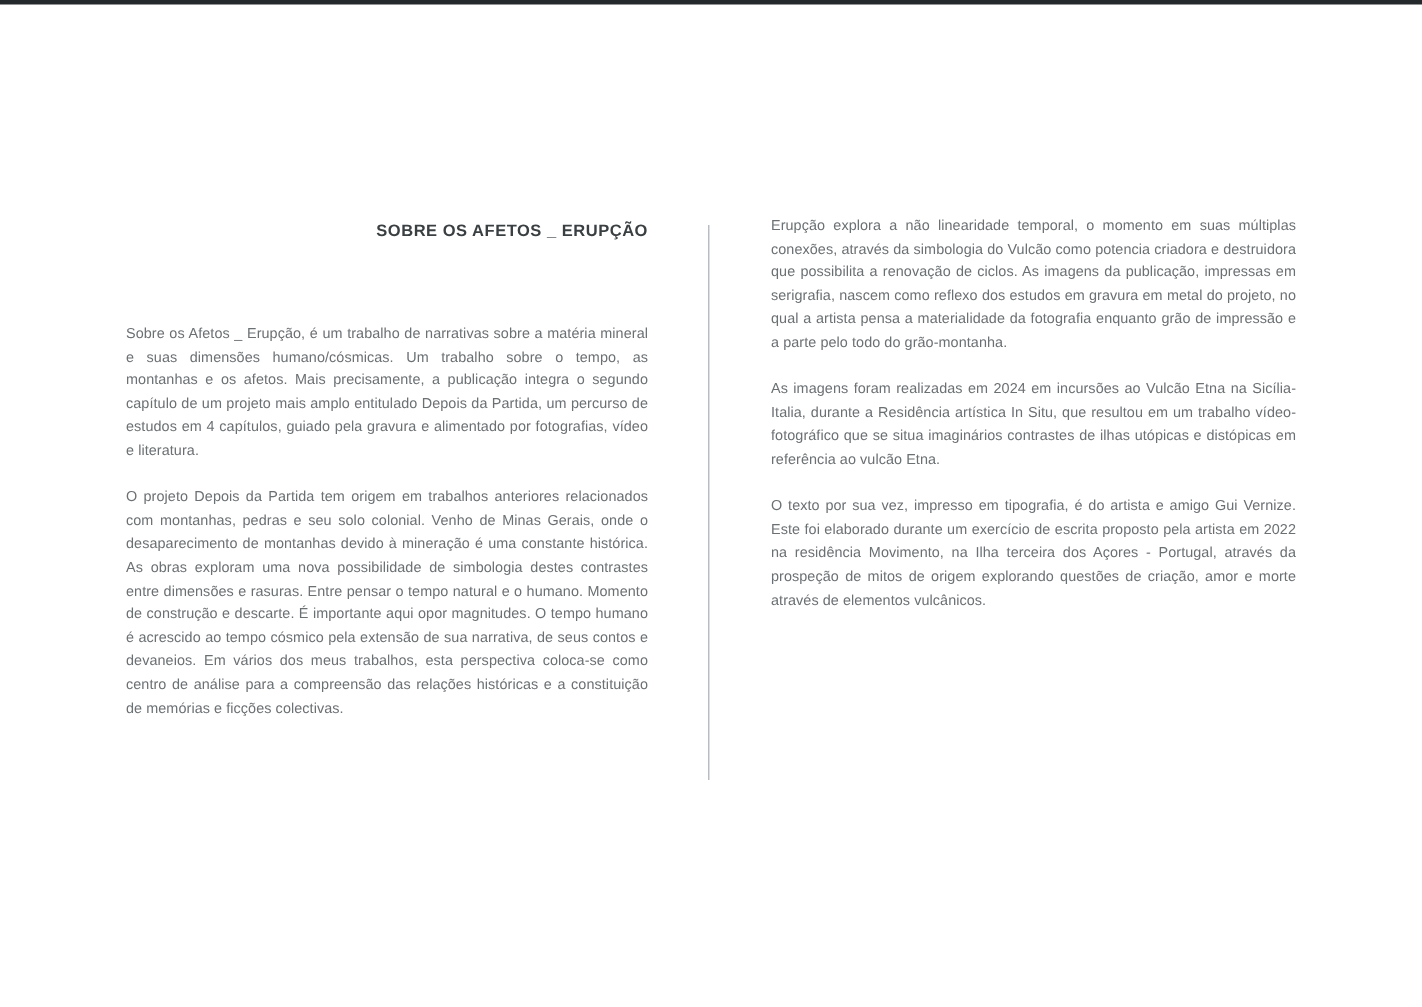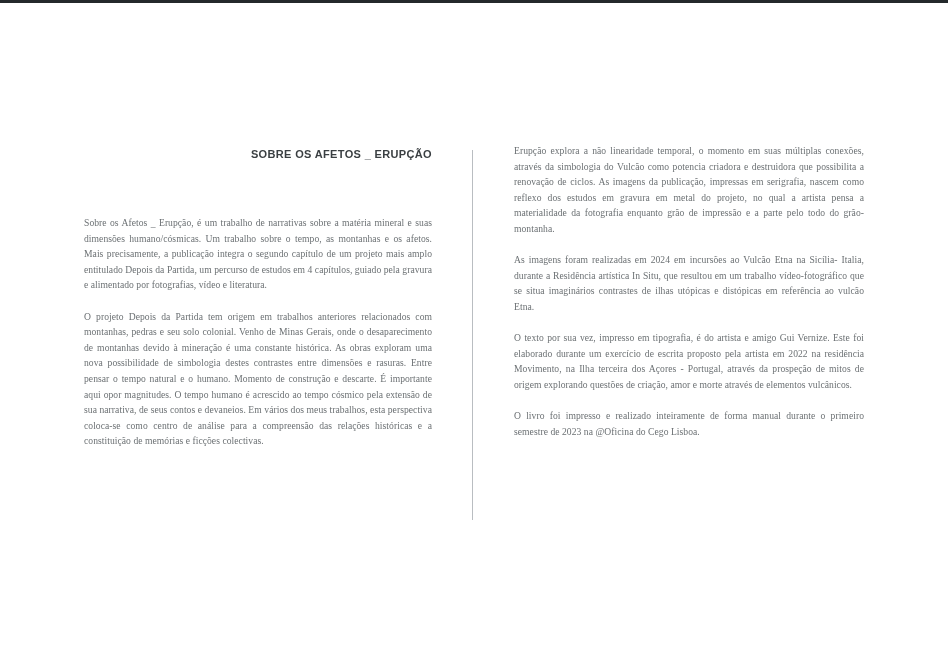--- a/index.html
+++ b/index.html
@@ -82,21 +82,20 @@
     width: 348px;
   }
   #right-column {
     left: 514px;
     top: 143px;
     width: 350px;
   }
   .para {
     margin: 0 0 15.6px 0;
     text-align: justify;
-    font-family: Liberation Serif, serif;
   }
   .para:last-child {
     margin-bottom: 16px;
   }
   
   .para { text-align-last: left; }
 </style>
 </head>
 <body>
 
@@ -111,16 +110,15 @@
 
   <div id="left-column" class="column">
     <p class="para">Sobre os Afetos _ Erupção, é um trabalho de narrativas sobre a matéria mineral e suas dimensões humano/cósmicas. Um trabalho sobre o tempo, as montanhas e os afetos. Mais precisamente, a publicação integra o segundo capítulo de um projeto mais amplo entitulado Depois da Partida, um percurso de estudos em 4 capítulos, guiado pela gravura e alimentado por fotografias, vídeo e literatura.</p>
     <p class="para">O projeto Depois da Partida tem origem em trabalhos anteriores relacionados com montanhas, pedras e seu solo colonial. Venho de Minas Gerais, onde o desaparecimento de montanhas devido à mineração é uma constante histórica. As obras exploram uma nova possibilidade de simbologia destes contrastes entre dimensões e rasuras. Entre pensar o tempo natural e o humano. Momento de construção e descarte. É importante aqui opor magnitudes. O tempo humano é acrescido ao tempo cósmico pela extensão de sua narrativa, de seus contos e devaneios. Em vários dos meus trabalhos, esta perspectiva coloca-se como centro de análise para a compreensão das relações históricas e a constituição de memórias e ficções colectivas.</p>
   </div>
 
   <div id="right-column" class="column">
     <p class="para">Erupção explora a não linearidade temporal, o momento em suas múltiplas conexões, através da simbologia do Vulcão como potencia criadora e destruidora que possibilita a renovação de ciclos. As imagens da publicação, impressas em serigrafia, nascem como reflexo dos estudos em gravura em metal do projeto, no qual a artista pensa a materialidade da fotografia enquanto grão de impressão e a parte pelo todo do grão-montanha.</p>
     <p class="para">As imagens foram realizadas em 2024 em incursões ao Vulcão Etna na Sicília- Italia, durante a Residência artística In Situ, que resultou em um trabalho vídeo-fotográfico que se situa imaginários contrastes de ilhas utópicas e distópicas em referência ao vulcão Etna.</p>
     <p class="para">O texto por sua vez, impresso em tipografia, é do artista e amigo Gui Vernize. Este foi elaborado durante um exercício de escrita proposto pela artista em 2022 na residência Movimento, na Ilha terceira dos Açores - Portugal, através da prospeção de mitos de origem explorando questões de criação, amor e morte através de elementos vulcânicos.</p>
-    <p class="para">O livro foi impresso e realizado inteiramente de forma manual durante o primeiro semestre de 2023 na @Oficina do Cego Lisboa.</p>
   </div>
 
 </div>
 
 </body></html>

